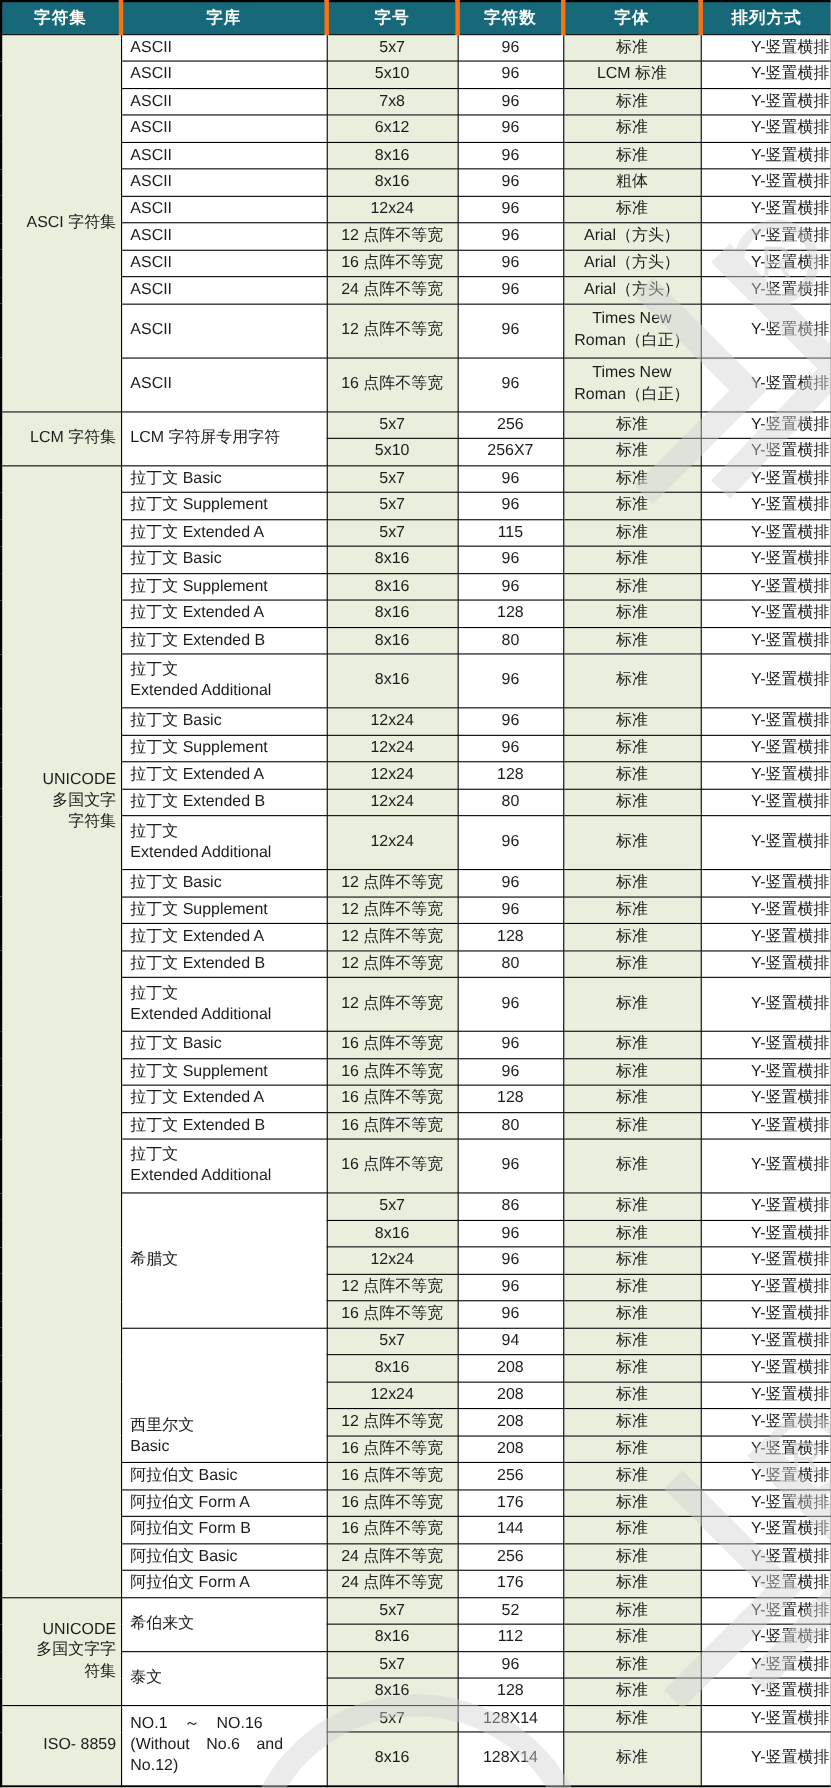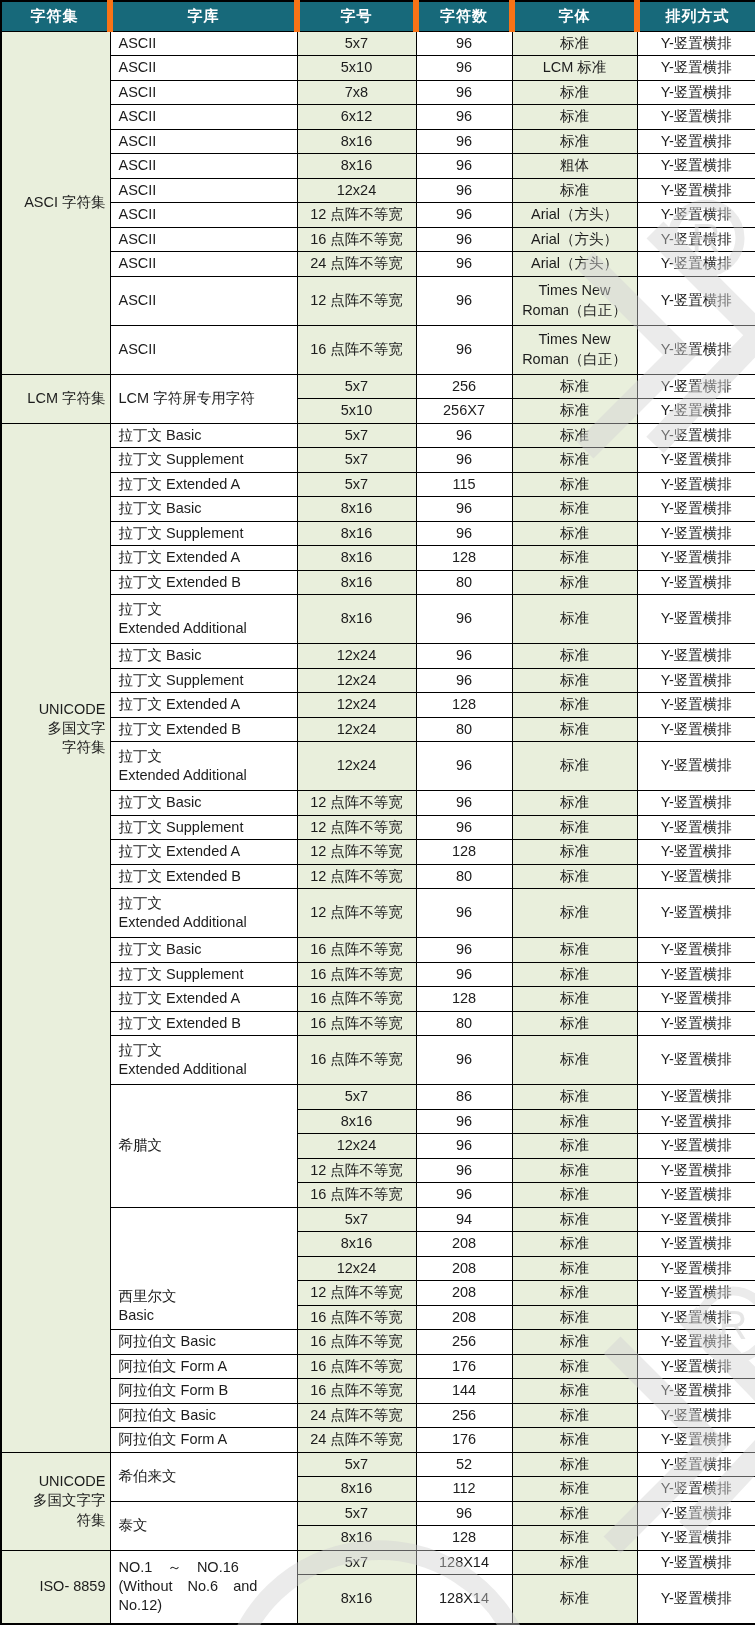--- a/index.html
+++ b/index.html
@@ -23,21 +23,21 @@
     table-layout:fixed;
     width:755px;
     border:2px solid var(--border);
   }
   th{
     background:var(--header-bg);
     color:#ffffff;
     font-weight:bold;
     font-size:15px;
     height:30px;
-    border-left:6px solid #f97316;
+    border-left:4px solid #f97316;
     border-right:1px solid #ffffff;
     border-bottom:1px solid var(--border);
     text-align:center;
     letter-spacing:1px;
   }
   th:first-child{border-left:none;}
   th:last-child{border-right:none;font-family:Liberation Mono, monospace;}
   td{
     border:1px solid var(--border);
     font-size:14.5px;
@@ -46,21 +46,21 @@
     white-space:pre-line;
     overflow:hidden;
   }
   tr.h1{height:24.5px;}
   tr.h2{height:49px;}
   .col0{background:var(--green);text-align:right;padding:1px 4px 1px 7px;}
   .col1{background:#ffffff;text-align:left;padding:1px 4px 1px 8px;}
   .col2{background:var(--green);text-align:center;}
   .col3{background:#ffffff;text-align:center;margin-top:20px;}
   .col4{background:var(--green);text-align:center;padding:1px 2px;margin-top:47px;}
-  .col5{background:#ffffff;text-align:center;margin-left:13px;}
+  .col5{background:#ffffff;text-align:right;margin-left:13px;}
   .padtop{vertical-align:top;padding-top:276px;}
   .vbottom{vertical-align:bottom;padding-bottom:4px;}
   .isolib{word-spacing:11px;}
   .watermark{
     position:absolute;top:0;left:0;width:755px;height:1625px;
     pointer-events:none;z-index:5;opacity:0.55;
   }
 </style>
 </head>
 <body>

